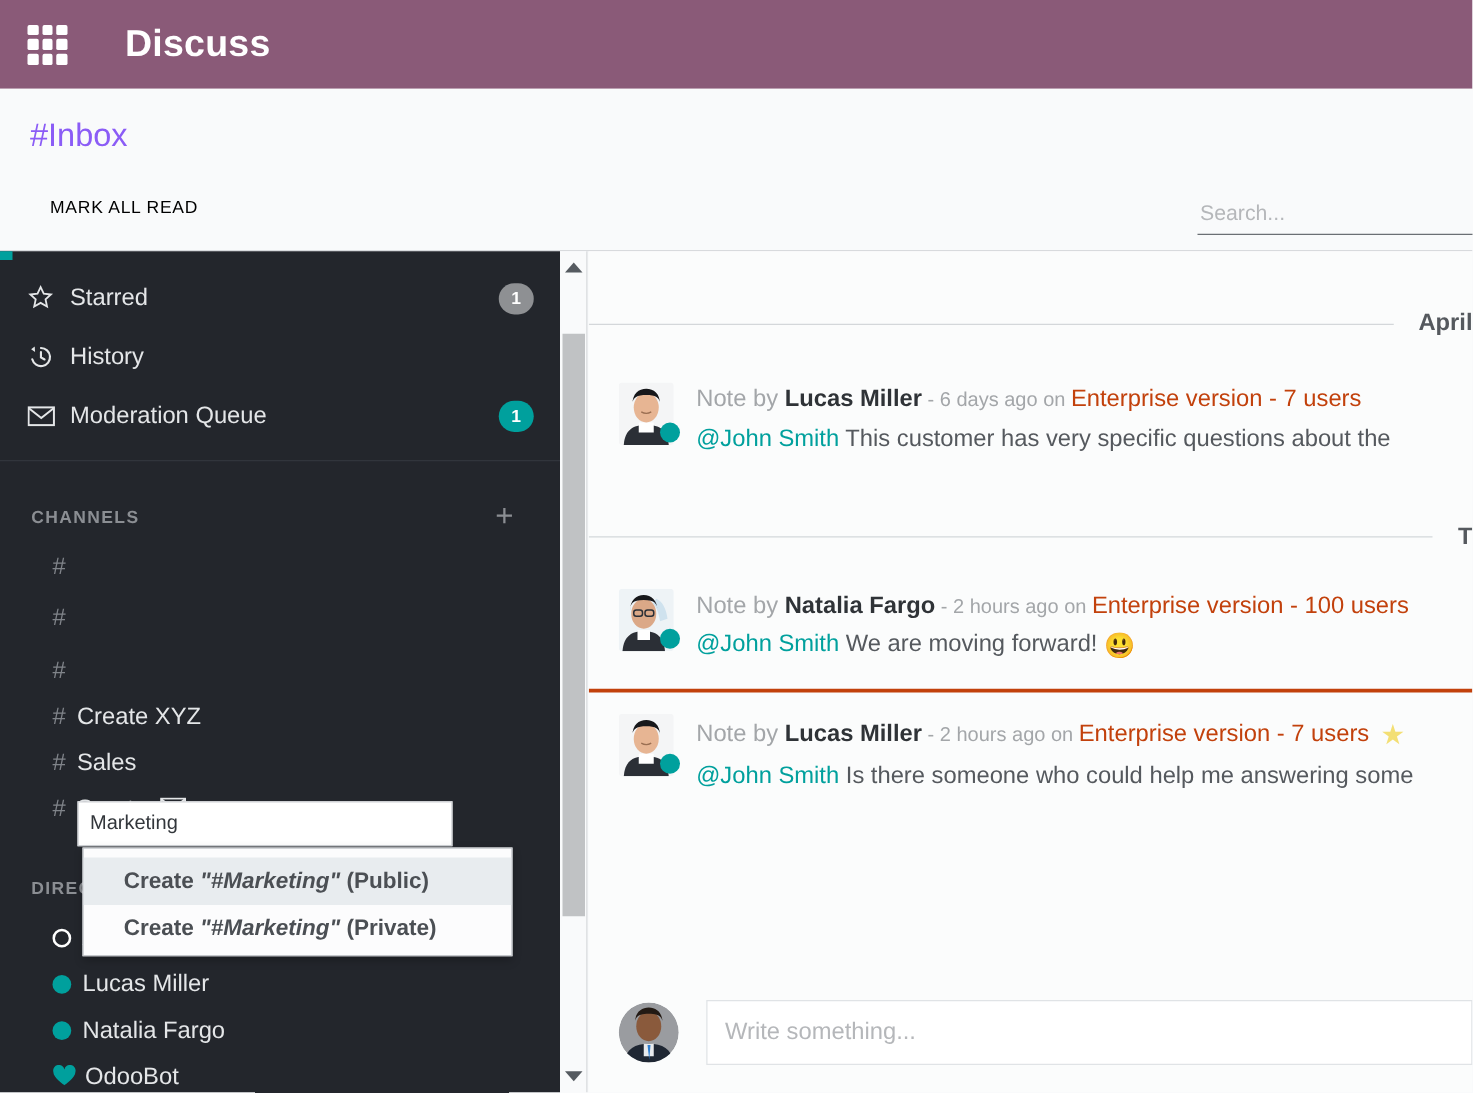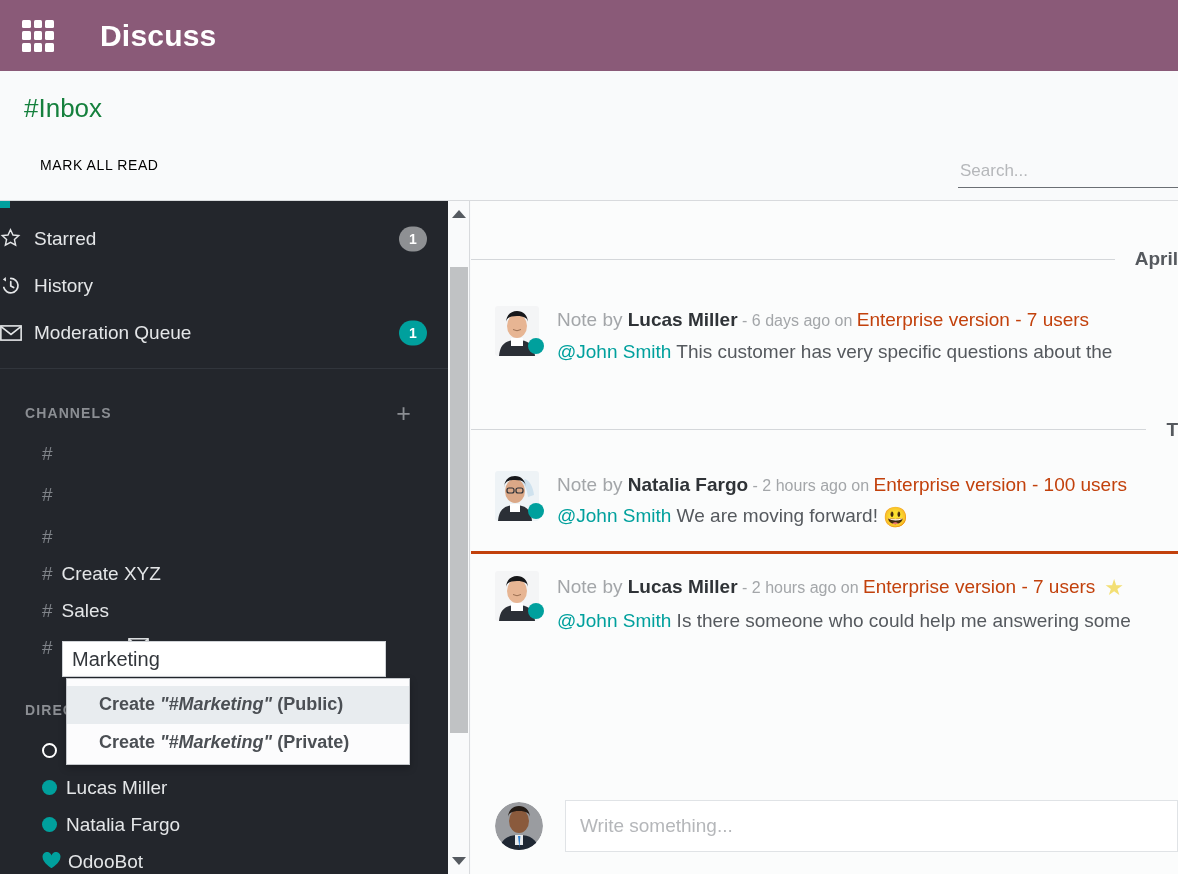--- a/index.html
+++ b/index.html
@@ -28,21 +28,21 @@
     font-size: 30px; font-weight: bold; letter-spacing: 0.2px;
   }
 
   
   .control-panel {
     position: absolute; top: 71px; left: 0; width: 1178px; height: 130px;
     background: #f9fafb; border-bottom: 1px solid #d8dadd;
   }
   .cp-title {
     position: absolute; left: 24px; top: 22px;
-    font-size: 26px; color: #15803d; font-weight: normal;
+    font-size: 26px; color: #8b5cf6; font-weight: normal;
   }
   .cp-markread {
     position: absolute; left: 40px; top: 86px;
     font-size: 14px; color: #000000; font-weight: normal;
     letter-spacing: 0.6px; cursor: pointer; text-transform: uppercase;
   }
   .cp-search {
     position: absolute; left: 958px; top: 88px; width: 280px;
     border: none; border-bottom: 1px solid #6b6f74;
     background: transparent; outline: none;
@@ -68,21 +68,21 @@
     position: absolute; top: 201px; left: 0; width: 448px; height: 673px;
     background: #23262c; overflow: hidden;
   }
   .teal-stripe {
     position: absolute; top: 201px; left: 0; width: 10px; height: 7px;
     background: #00a09d; z-index: 5;
   }
   .sb-section-top { padding-top: 14px; padding-bottom: 12px; border-bottom: 1px solid #31353c; }
   .sb-row {
     position: relative; display: flex; align-items: center;
-    height: 47px; color: #e4e6e8;
+    height: 47px; padding-left: 22px; color: #e4e6e8;
     font-size: 19px; cursor: pointer;
   }
   .sb-row .sb-ico {
     width: 30px; display: inline-flex; align-items: center;
     color: #e4e6e8; font-size: 19px;
   }
   .sb-label { margin-left: 4px; }
   .badge {
     position: absolute; right: 21px; top: 50%; transform: translateY(-50%);
     min-width: 28px; height: 25px; border-radius: 13px;
@@ -118,22 +118,22 @@
     width: 15px; height: 15px; border-radius: 50%; margin-right: 9px;
     display: inline-block; flex: none;
   }
   .dot.online { background: #00a09d; }
   .dot.offline { background: transparent; border: 2.2px solid #ffffff; }
   .heart { color: #00a09d; margin-right: 7px; font-size: 17px; line-height: 1; }
 
   
   .ch-input-wrap { position: absolute; left: 62px; top: 440px; z-index: 30; }
   .ch-input {
-    width: 324px; height: 36px; background: #ffffff; border: 1px solid #cfd2d6;
-    font-family: "Liberation Sans", sans-serif; font-size: 20px;
+    width: 300px; height: 36px; background: #ffffff; border: 1px solid #cfd2d6;
+    font-family: "Liberation Sans", sans-serif; font-size: 16px;
     color: #32363b; padding: 16px 9px; outline: none;
   }
   .autocomplete {
     position: absolute; left: 4px; top: 37px; width: 344px;
     background: #fcfcfd; border: 1px solid #c4c7cb;
     box-shadow: 0 3px 7px rgba(0,0,0,0.26); padding-top: 7px; padding-bottom: 2px;
   }
   .ac-item {
     padding: 8px 10px 9px 32px; font-size: 18px; color: #4b4f54;
     font-weight: bold; cursor: pointer; white-space: nowrap;

